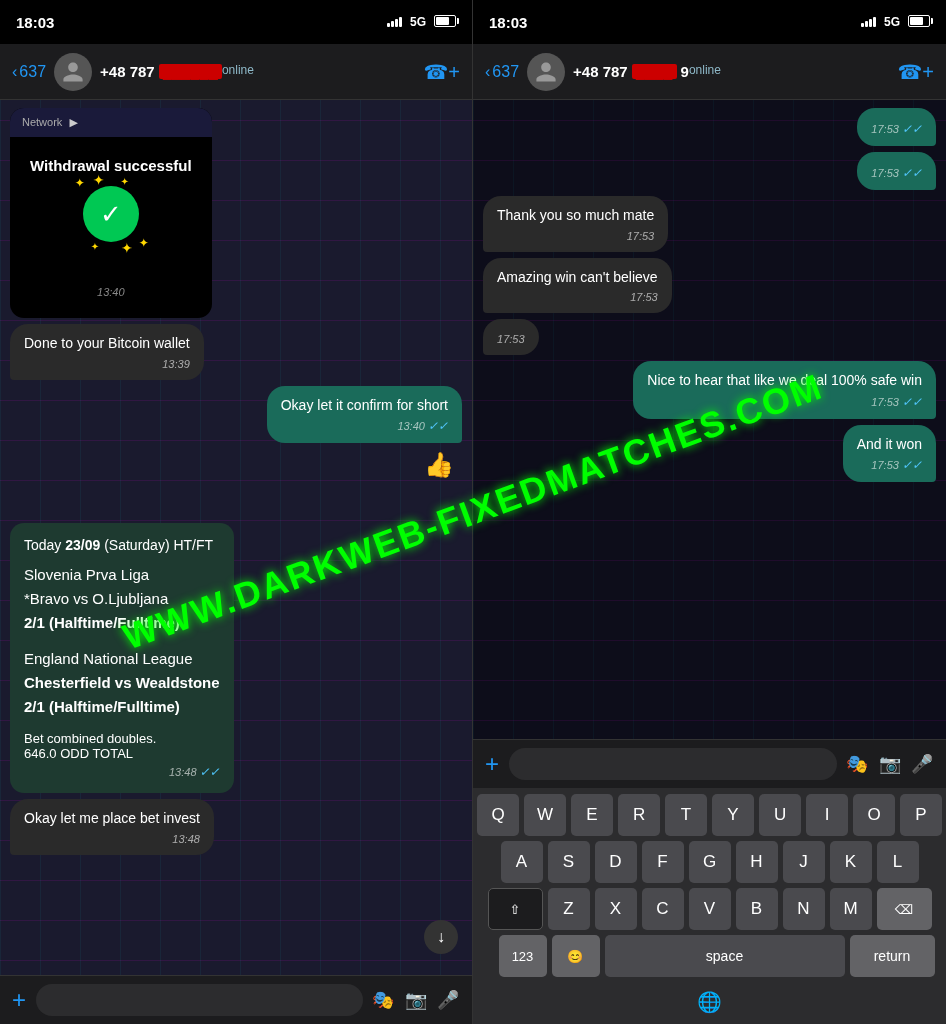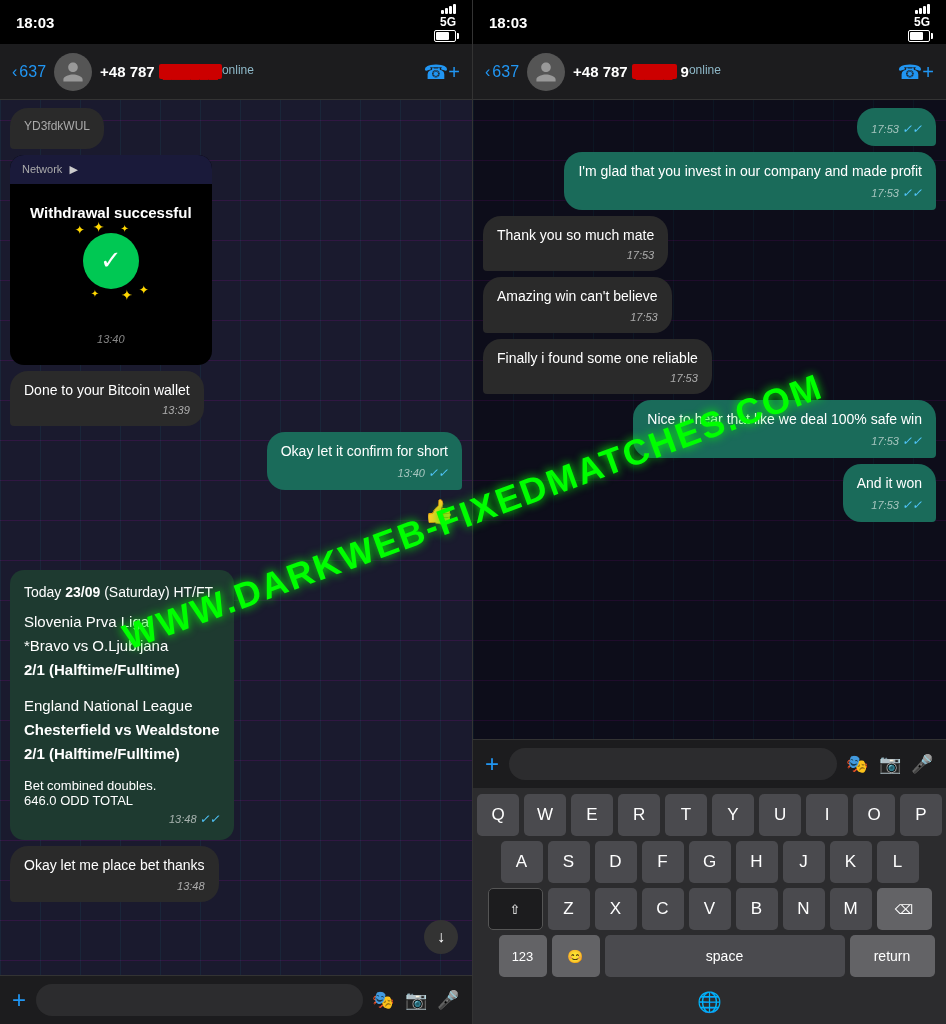--- a/index.html
+++ b/index.html
@@ -79,23 +79,22 @@
       z-index: 10;
       flex-shrink: 0;
     }
     .status-time {
       font-size: 15px;
       font-weight: 600;
       color: #fff;
     }
     .status-icons {
       display: flex;
-      align-items: flex-end;
-      gap: 1px;
-      flex-direction: column;
+      align-items: flex-start;
+      gap: 8px;
     }
     .signal-bars {
       display: flex;
       align-items: flex-end;
       gap: 1px;
       height: 12px;
     }
     .signal-bar {
       width: 3px;
       background: #fff;
@@ -466,25 +465,20 @@
       </div>
       <span class="contact-status">online</span>
     </div>
     <div class="nav-actions">
       <span class="nav-icon">☎+</span>
     </div>
   </div>
 
   <div class="chat-area">
 
-    <div class="msg-row incoming">
-      <div class="bubble incoming">
-        <div class="bubble-text msg-code">YD3fdkWUL</div>
-      </div>
-    </div>
 
     <div class="msg-row incoming">
       <div class="withdrawal-card">
         <div class="withdrawal-header">Network <span style="color:#ccc;margin-left:4px;">▶</span></div>
         <div class="withdrawal-body">
           <div class="withdrawal-title">Withdrawal successful</div>
           <div class="sparkles">
             <span style="position:absolute;top:-14px;left:10px;color:#ffd700;font-size:14px;">✦</span>
             <span style="position:absolute;top:-10px;right:10px;color:#ffd700;font-size:10px;">✦</span>
             <div class="checkmark-circle">
@@ -533,21 +527,21 @@
         <div class="card-footer">
           Bet combined doubles.<br>
           646.0 ODD TOTAL
         </div>
         <div class="bubble-time">13:48 <span class="tick">✓✓</span></div>
       </div>
     </div>
 
     <div class="msg-row incoming">
       <div class="bubble incoming">
-        <div class="bubble-text">Okay let me place bet thanks</div>
+        <div class="bubble-text">Okay let me place bet invest</div>
         <div class="bubble-time">13:48</div>
       </div>
     </div>
   </div>
 
   <div style="position:absolute;bottom:70px;right:14px;z-index:20;">
     <div style="width:34px;height:34px;border-radius:50%;background:#333;display:flex;align-items:center;justify-content:center;cursor:pointer;">
       <span style="color:#fff;font-size:16px;">↓</span>
     </div>
   </div>
@@ -605,42 +599,40 @@
   <div class="chat-area">
 
     <div class="msg-row outgoing">
       <div class="bubble outgoing">
         <div class="bubble-time">17:53 <span class="tick">✓✓</span></div>
       </div>
     </div>
 
     <div class="msg-row outgoing">
       <div class="bubble outgoing">
-        <div class="bubble-text">I'm glad that you invest in our company and made profit</div>
         <div class="bubble-time">17:53 <span class="tick">✓✓</span></div>
       </div>
     </div>
 
     <div class="msg-row incoming">
       <div class="bubble incoming">
         <div class="bubble-text">Thank you so much mate</div>
         <div class="bubble-time">17:53</div>
       </div>
     </div>
 
     <div class="msg-row incoming">
       <div class="bubble incoming">
         <div class="bubble-text">Amazing win can't believe</div>
         <div class="bubble-time">17:53</div>
       </div>
     </div>
 
     <div class="msg-row incoming">
       <div class="bubble incoming">
-        <div class="bubble-text">Finally i found some one reliable</div>
         <div class="bubble-time">17:53</div>
       </div>
     </div>
 
     <div class="msg-row outgoing">
       <div class="bubble outgoing">
         <div class="bubble-text">Nice to hear that like we deal 100% safe win</div>
         <div class="bubble-time">17:53 <span class="tick">✓✓</span></div>
       </div>
     </div>

